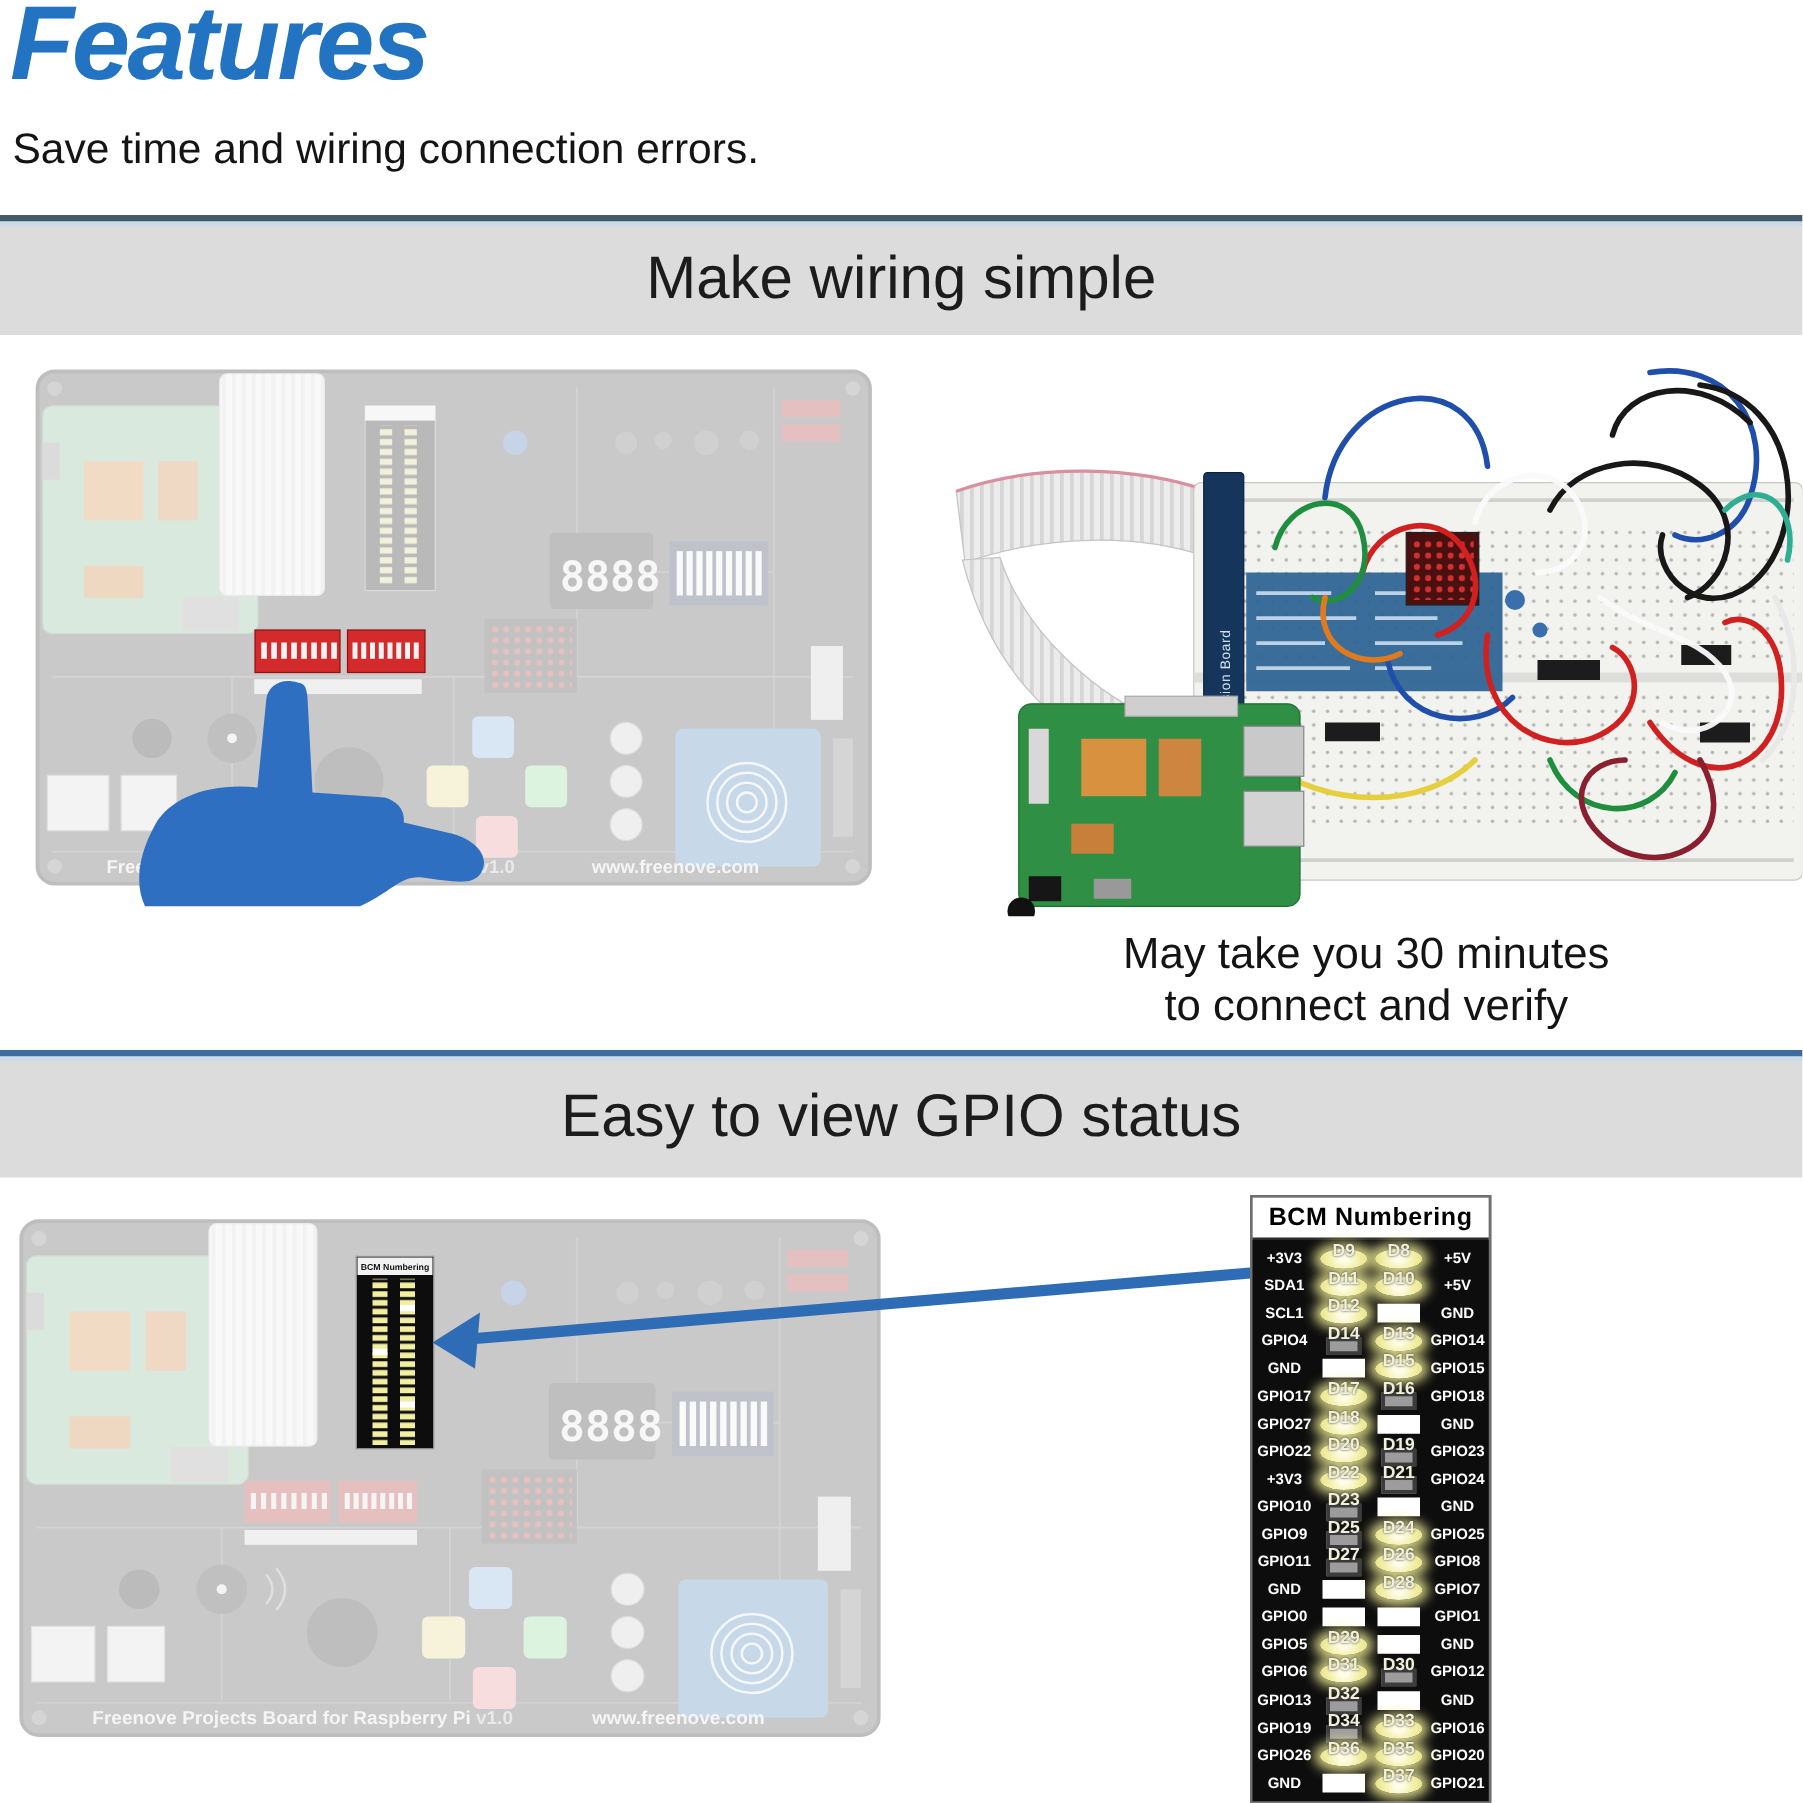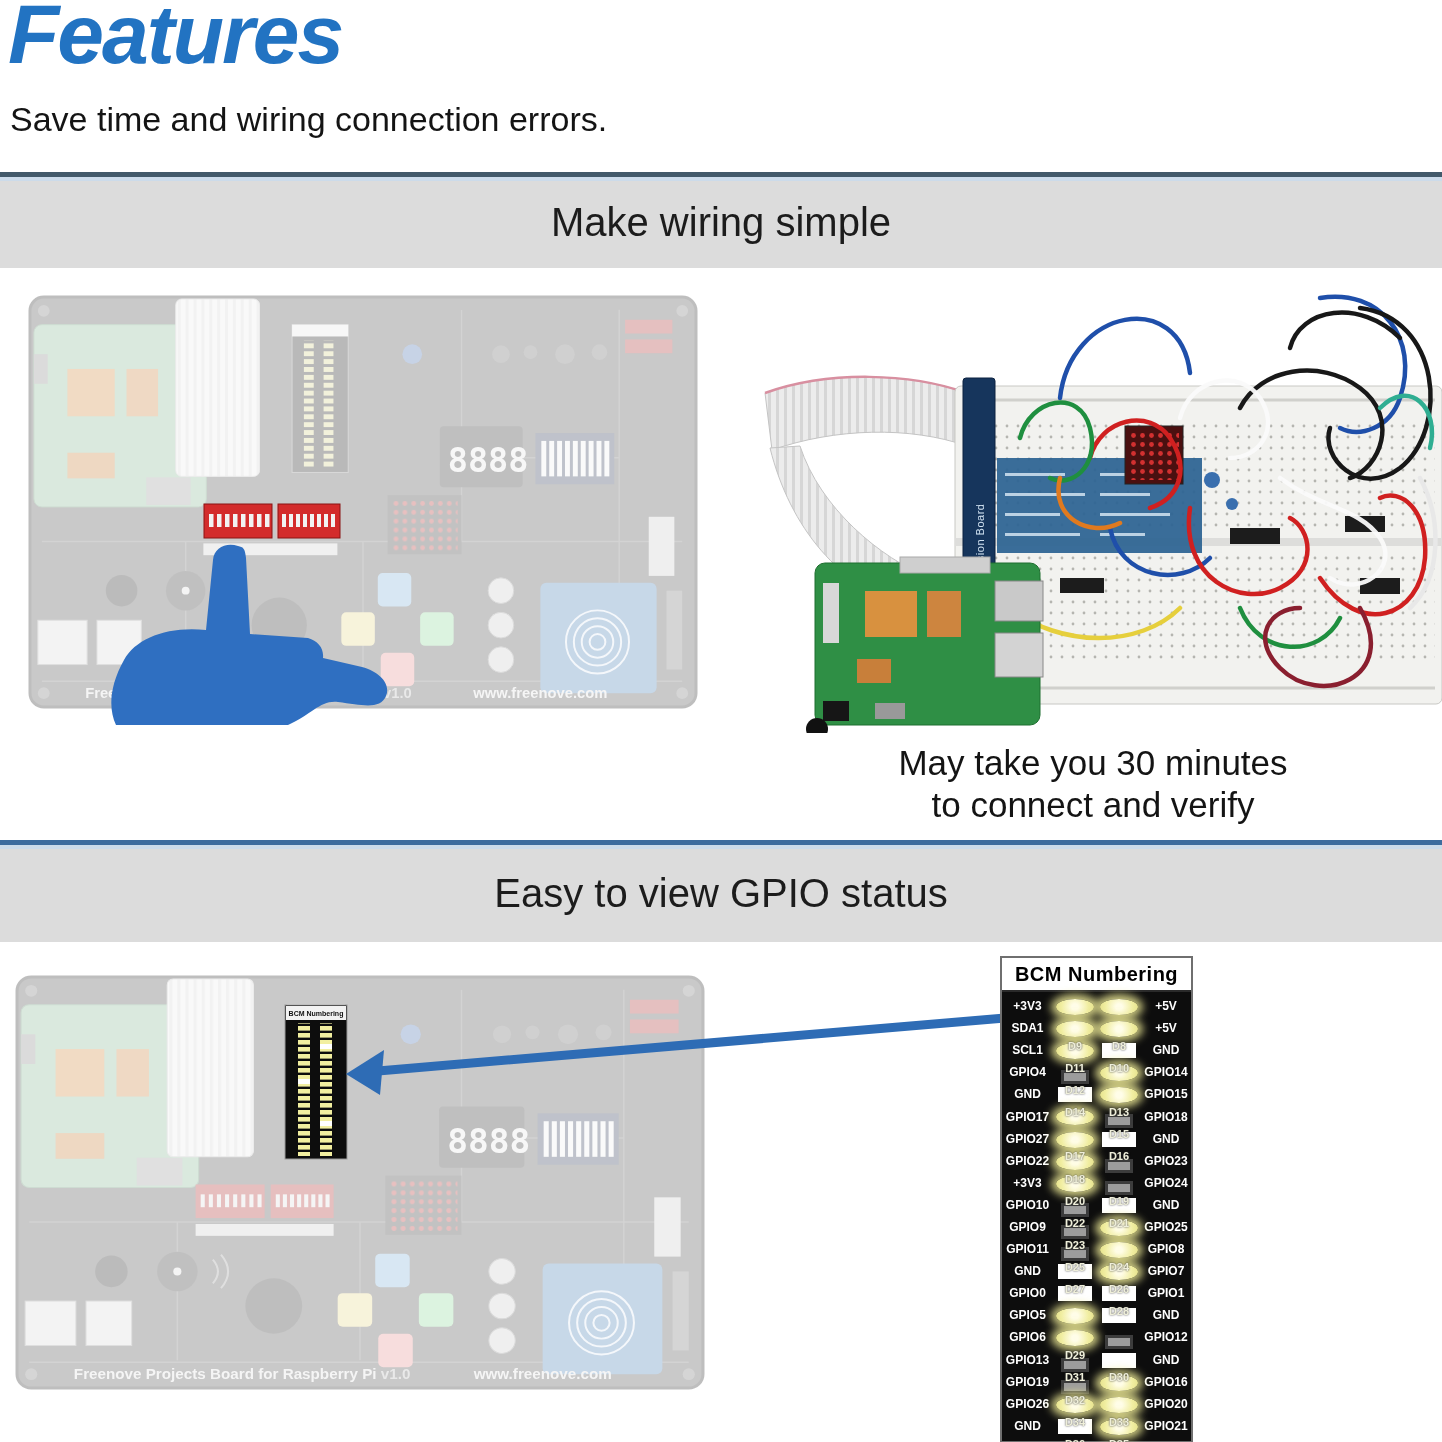--- a/index.html
+++ b/index.html
@@ -16,21 +16,21 @@
   }
   #page-subtitle{
     position:absolute;left:10px;top:100px;margin:0;
     font-size:34px;color:#141414;
   }
   
   .banner{
     position:absolute;left:0;width:1442px;
     background:var(--banner_bg,#dcdcdc);
     display:flex;align-items:center;justify-content:center;
-    font-size:40px;color:#1c1c1c;
+    font-size:48px;color:#1c1c1c;
   }
   #banner-wiring{top:172px;height:91px;border-top:5px solid var(--banner1_border,#42596a);box-shadow:inset 0 4px 0 #ccdbea;}
   #banner-gpio{top:840px;height:97px;border-top:5px solid var(--banner2_border,#3d6c9e);box-shadow:inset 0 4px 0 #ccdbea;}
   
   .caption{position:absolute;top:742px;text-align:center;font-size:35px;line-height:1.2;color:#141414;}
   #cap-left{left:15px;width:660px;}
   #cap-right{left:763px;width:660px;text-align:center;}
   
   .board-faded{opacity:.3;}
   
@@ -43,21 +43,21 @@
     font-weight:bold;font-size:20px;letter-spacing:.5px;
     display:flex;align-items:center;justify-content:center;
     border-bottom:2px solid #2a2a2a;
   }
   #bcm-body{padding:3px 0 4px 0;}
   .bcm-row{display:grid;grid-template-columns:51px 44px 44px 50px;height:22.1px;align-items:center;}
   .pin-label{font-weight:bold;font-size:12px;color:#ffffff;text-align:center;white-space:nowrap;}
   .led{position:relative;height:100%;}
   .dlabel{
     position:absolute;top:-3px;left:50%;transform:translateX(-50%);
-    font-weight:bold;font-size:11px;color:#efefda;z-index:2;text-shadow:0 0 2px #333;margin-top:48px;
+    font-weight:bold;font-size:14px;color:#efefda;z-index:2;text-shadow:0 0 2px #333;
   }
   .led-on{
     position:absolute;top:4px;left:50%;transform:translateX(-50%);
     width:38px;height:16px;border-radius:50%;
     background:radial-gradient(circle at 50% 50%, #fffde8 15%, var(--led_on,#f1eea2) 65%, #e4e089 100%);
     box-shadow:0 0 9px 5px rgba(240,236,150,.85);
   }
   .led-off{
     position:absolute;top:9px;left:50%;transform:translateX(-50%);
     width:22px;height:8px;background:var(--led_off,#9c9c9c);border:3px solid #3c3c3c;

